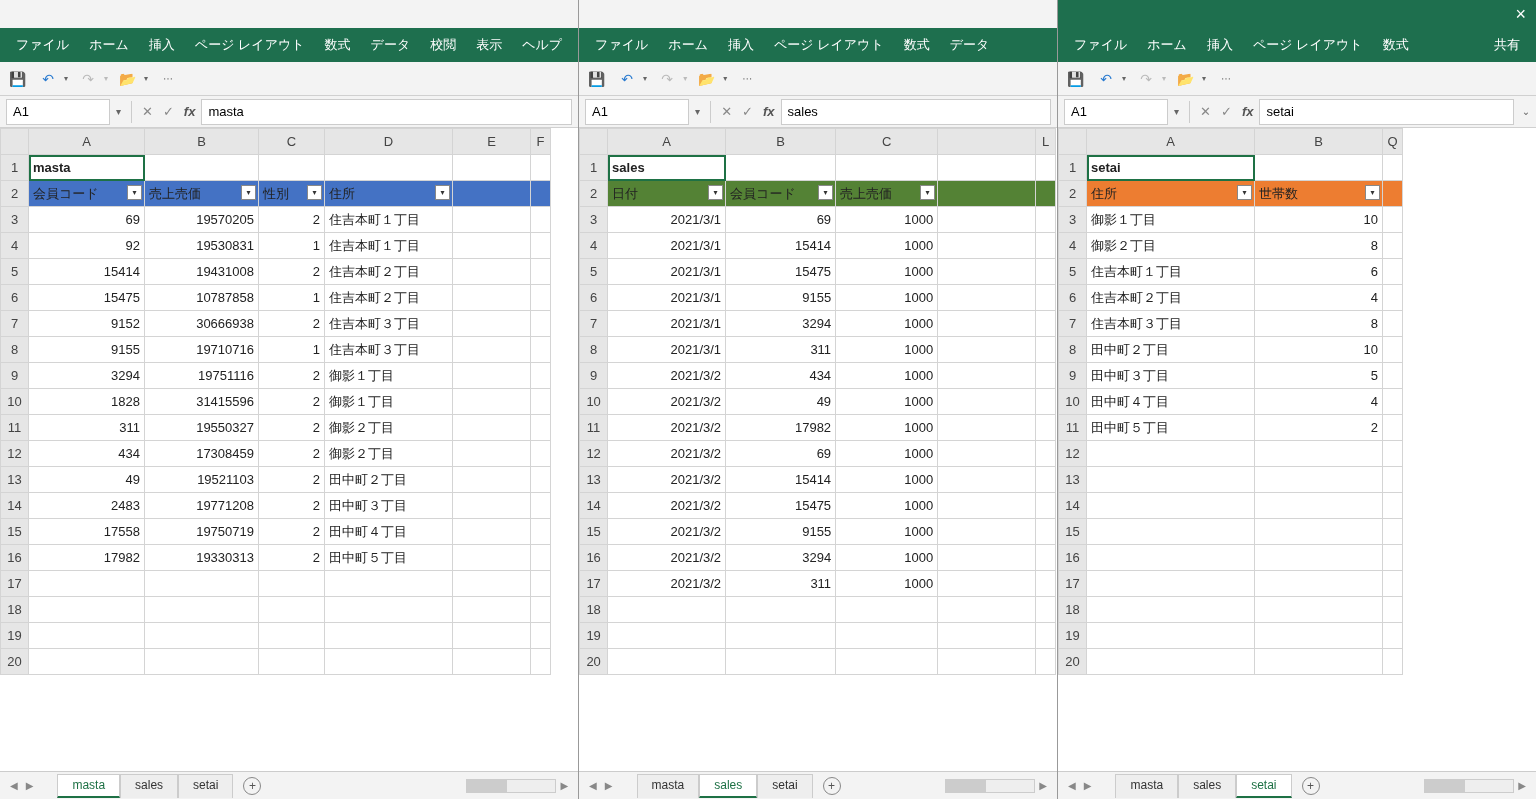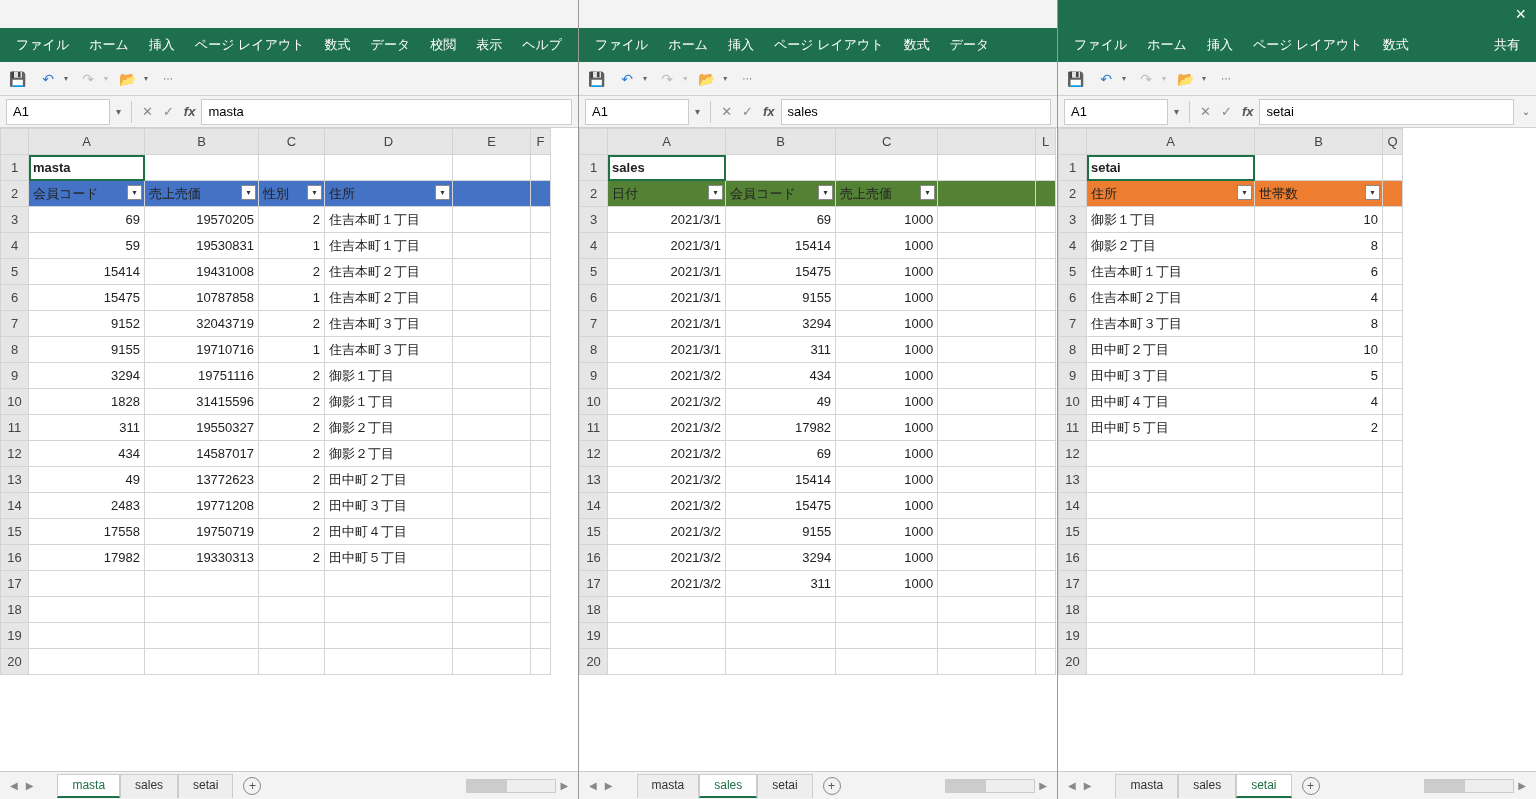--- a/index.html
+++ b/index.html
@@ -159,21 +159,21 @@
               <th class="rowhdr">3</th>
               <td class="num">69</td>
               <td class="num">19570205</td>
               <td class="num">2</td>
               <td class="txt">住吉本町１丁目</td>
               <td class="txt" style="background: rgb(255, 255, 255);"></td>
               <td class="txt" style="background: rgb(255, 255, 255);"></td>
             </tr>
             <tr>
               <th class="rowhdr">4</th>
-              <td class="num">59</td>
+              <td class="num">92</td>
               <td class="num">19530831</td>
               <td class="num">1</td>
               <td class="txt">住吉本町１丁目</td>
               <td class="txt" style="background: rgb(255, 255, 255);"></td>
               <td class="txt" style="background: rgb(255, 255, 255);"></td>
             </tr>
             <tr class="band-blue-odd">
               <th class="rowhdr">5</th>
               <td class="num">15414</td>
               <td class="num">19431008</td>
@@ -187,21 +187,21 @@
               <td class="num">15475</td>
               <td class="num">10787858</td>
               <td class="num">1</td>
               <td class="txt">住吉本町２丁目</td>
               <td class="txt" style="background: rgb(255, 255, 255);"></td>
               <td class="txt" style="background: rgb(255, 255, 255);"></td>
             </tr>
             <tr class="band-blue-odd">
               <th class="rowhdr">7</th>
               <td class="num">9152</td>
-              <td class="num">32043719</td>
+              <td class="num">30666938</td>
               <td class="num">2</td>
               <td class="txt">住吉本町３丁目</td>
               <td class="txt" style="background: rgb(255, 255, 255);"></td>
               <td class="txt" style="background: rgb(255, 255, 255);"></td>
             </tr>
             <tr>
               <th class="rowhdr">8</th>
               <td class="num">9155</td>
               <td class="num">19710716</td>
               <td class="num">1</td>
@@ -232,30 +232,30 @@
               <td class="num">311</td>
               <td class="num">19550327</td>
               <td class="num">2</td>
               <td class="txt">御影２丁目</td>
               <td class="txt" style="background: rgb(255, 255, 255);"></td>
               <td class="txt" style="background: rgb(255, 255, 255);"></td>
             </tr>
             <tr>
               <th class="rowhdr">12</th>
               <td class="num">434</td>
-              <td class="num">14587017</td>
+              <td class="num">17308459</td>
               <td class="num">2</td>
               <td class="txt">御影２丁目</td>
               <td class="txt" style="background: rgb(255, 255, 255);"></td>
               <td class="txt" style="background: rgb(255, 255, 255);"></td>
             </tr>
             <tr class="band-blue-odd">
               <th class="rowhdr">13</th>
               <td class="num">49</td>
-              <td class="num">13772623</td>
+              <td class="num">19521103</td>
               <td class="num">2</td>
               <td class="txt">田中町２丁目</td>
               <td class="txt" style="background: rgb(255, 255, 255);"></td>
               <td class="txt" style="background: rgb(255, 255, 255);"></td>
             </tr>
             <tr>
               <th class="rowhdr">14</th>
               <td class="num">2483</td>
               <td class="num">19771208</td>
               <td class="num">2</td>

